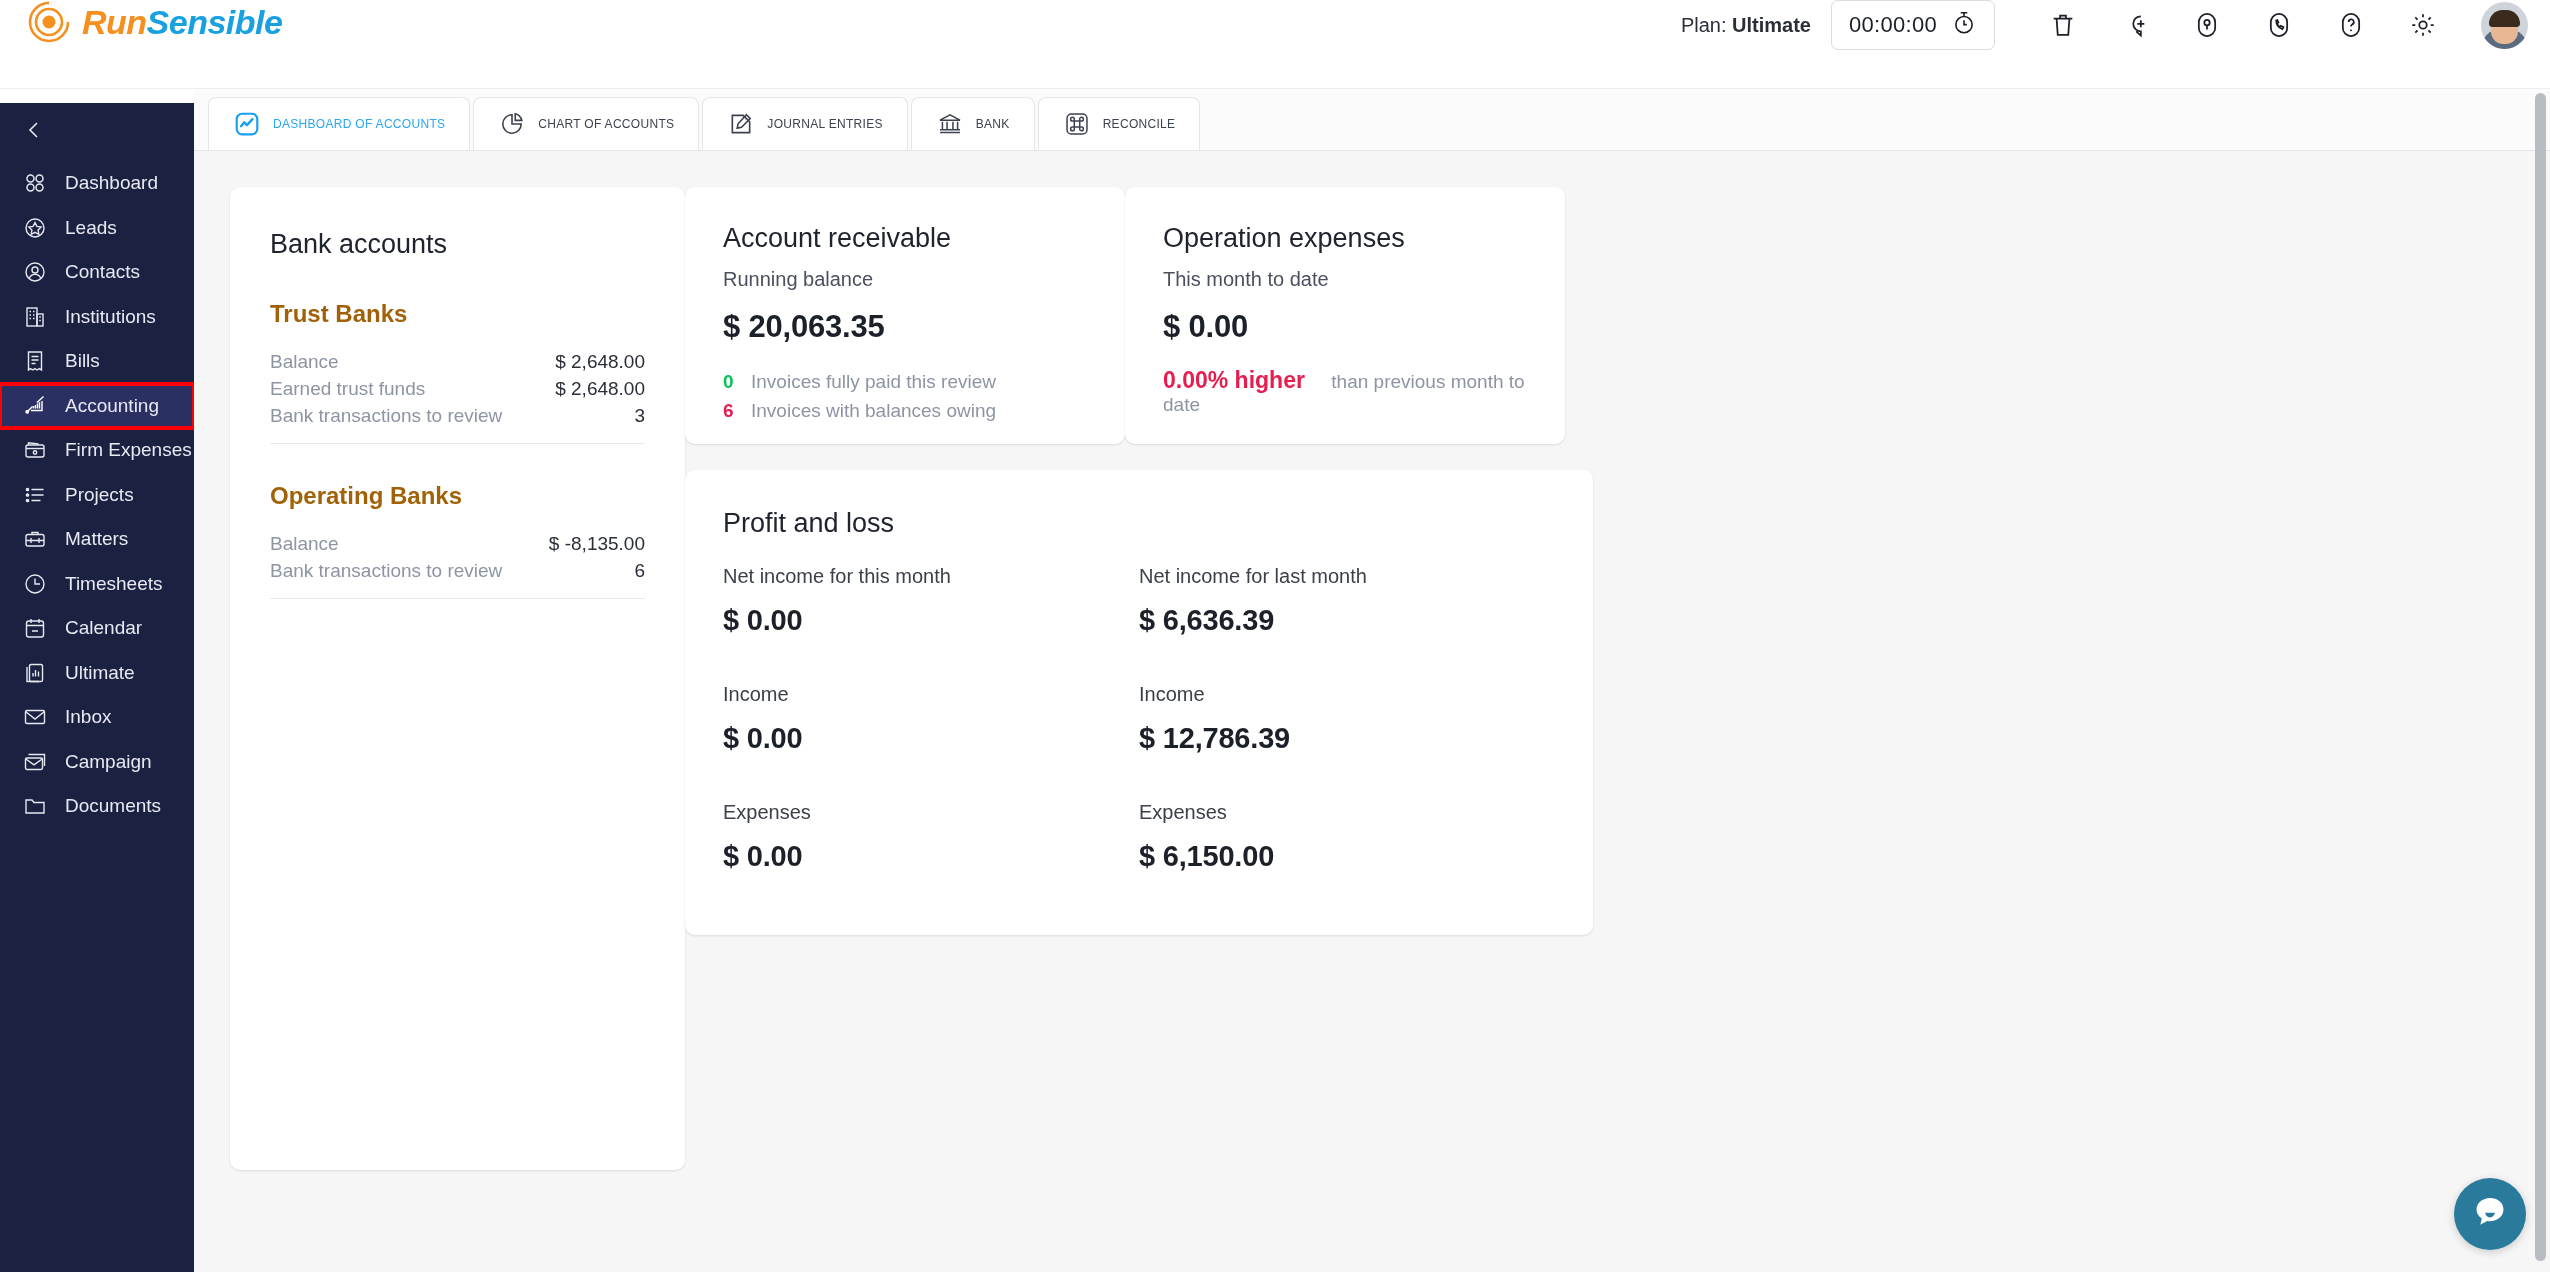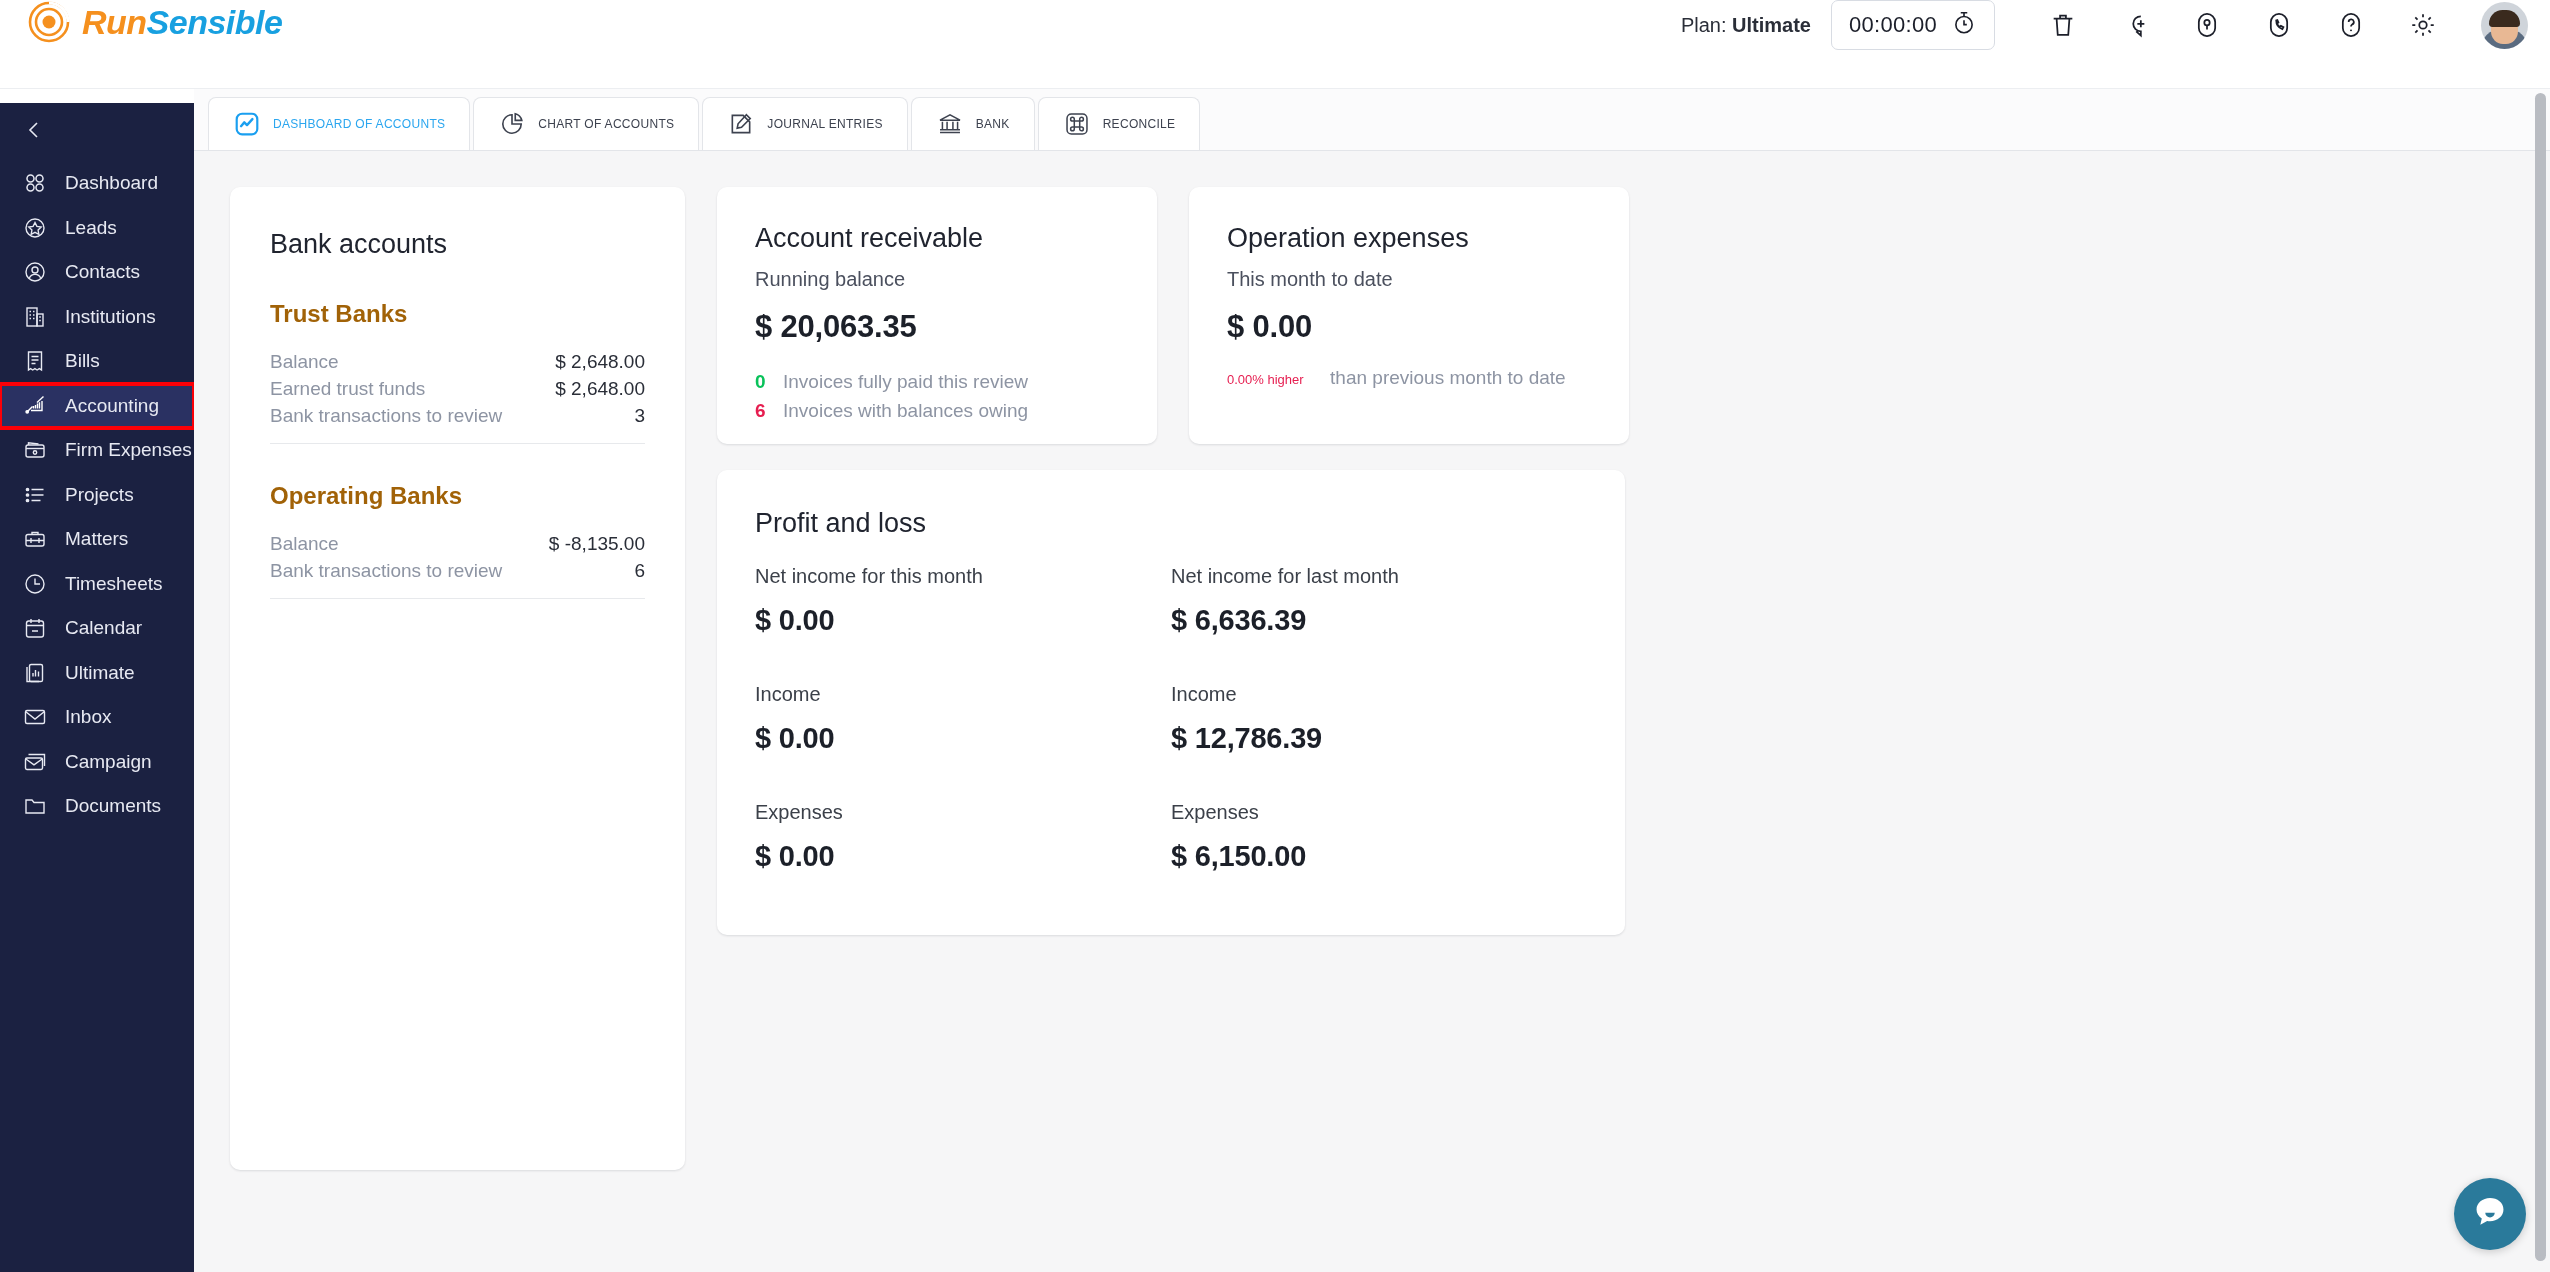--- a/index.html
+++ b/index.html
@@ -72,21 +72,21 @@
     height: 53px; padding: 0 24px; background: #ffffff;
     border: 1px solid #e3e5e9; border-bottom: none;
     border-radius: 8px 8px 0 0; margin-right: 3px;
     font-size: 12px; letter-spacing: 0.3px; color: #3d424f; cursor: pointer;
     white-space: nowrap;
   }
   .tab.active { color: #2ba6ef; border-color: #e3e5e9; }
   .tab .tbicon { width: 28px; height: 28px; display:flex; align-items:center; justify-content:center; flex:none; }
 
   .content { padding: 36px 0 0 36px; position: relative; }
-  .row { display: flex; gap: 32px; align-items: flex-start; }
+  .row { display: flex; align-items: flex-start; }
 
   .card {
     background: #ffffff; border-radius: 10px;
     box-shadow: 0 1px 3px rgba(16,24,40,.07), 0 1px 2px rgba(16,24,40,.05);
   }
   .card-bank { width: 455px; height: 983px; padding: 42px 40px 0 40px; }
   .card-sm   { width: 440px; height: 257px; padding: 36px 38px 0 38px; }
   .card-pl   { width: 908px; height: 465px; padding: 38px 38px 0 38px; margin-top: 26px; }
 
   .card-title { font-size: 27px; color: #20242f; font-weight: 400; }
@@ -97,21 +97,21 @@
   .krow { display: flex; justify-content: space-between; align-items: baseline; padding: 2.5px 0; }
   .k { font-size: 19px; color: #8d94a3; }
   .v { font-size: 19px; color: #2a2e38; }
 
   .sub { font-size: 20px; color: #4b505e; margin-top: 14px; }
   .big { font-size: 31px; font-weight: 700; color: #1c2029; margin-top: 18px; letter-spacing: -0.2px; }
   .meta-lines { margin-top: 22px; }
   .meta-line { display: flex; align-items: baseline; gap: 18px; font-size: 19px; line-height: 1.55; }
   .meta-num { font-weight: 700; width: 10px; }
   .meta-txt { color: #8d94a3; }
-  .pct { font-size: 13px; font-weight: 400; }
+  .pct { font-size: 23px; font-weight: 700; }
   .pct-suffix { font-size: 19px; color: #8d94a3; margin-left: 22px; }
 
   .pl-grid { display: grid; grid-template-columns: 1fr 1fr; margin-top: 26px; }
   .pl-cell { margin-bottom: 16px; }
   .pl-label { font-size: 20px; color: #3b4049; }
   .pl-value { font-size: 29px; font-weight: 700; color: #1c2029; margin-top: 16px; letter-spacing: -0.2px; }
 
   
   .chat-btn {
     position: absolute; right: 24px; bottom: 22px;

